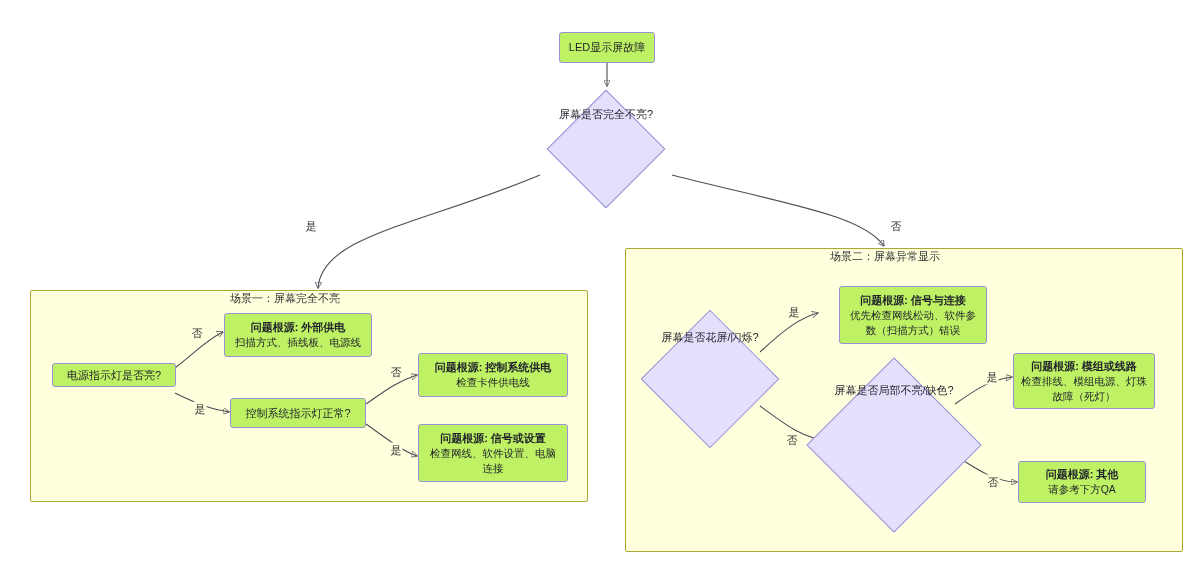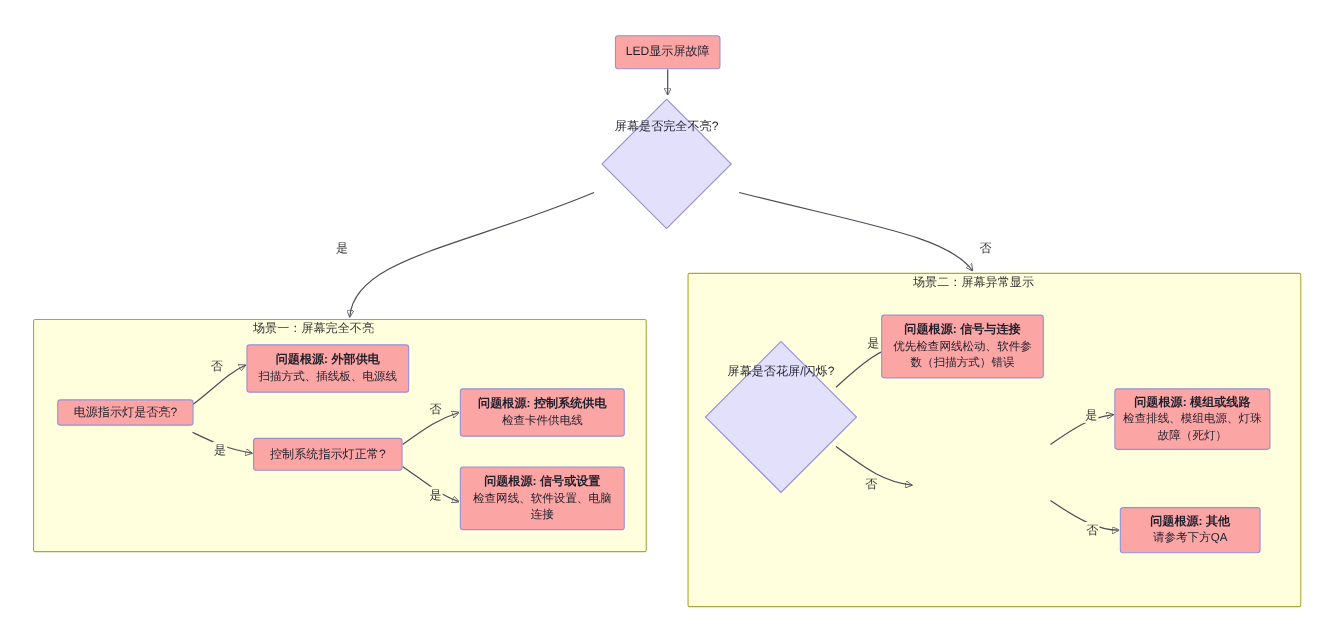--- a/index.html
+++ b/index.html
@@ -36,21 +36,21 @@
     background:#ffffff;
     padding:0 1px;
     white-space:nowrap;
     transform:translate(-50%,-50%);
   }
   .edge-label.on-yellow{background:#ffffde;}
 
   
   .node-rect{
     position:absolute;
-    background:#fca5a5;
+    background:#bef264;
     border:1px solid #9691d4;
     border-radius:3px;
     box-sizing:border-box;
     display:flex;
     flex-direction:column;
     align-items:center;
     justify-content:center;
     text-align:center;
     color:#1f1f2b;
     font-size:11px;
@@ -161,25 +161,29 @@
   <div class="node-rect" style="left:418px;top:424px;width:150px;height:58px;">
     <span class="title">问题根源: 信号或设置</span>
     <span class="sub" style="display:block;max-width:128px;">检查网线、软件设置、电脑连接</span>
   </div>
 
   <div class="node-diamond" style="left:661px;top:330px;width:98px;height:98px;">
     <div class="shape"></div>
     <span class="dlabel">屏幕是否花屏/闪烁?</span>
   </div>
 
-  <div class="node-rect" style="left:801px;top:286px;width:148px;height:58px;">
+  <div class="node-rect" style="left:839px;top:286px;width:148px;height:58px;">
     <span class="title">问题根源: 信号与连接</span>
     <span class="sub" style="display:block;max-width:136px;">优先检查网线松动、软件参数（扫描方式）错误</span>
   </div>
 
+  <div class="node-diamond" style="left:832px;top:383px;width:124px;height:124px;">
+    <div class="shape"></div>
+    <span class="dlabel">屏幕是否局部不亮/缺色?</span>
+  </div>
 
   <div class="node-rect" style="left:1018px;top:461px;width:128px;height:42px;">
     <span class="title">问题根源: 其他</span>
     <span class="sub">请参考下方QA</span>
   </div>
 
   <div class="node-rect" style="left:1013px;top:353px;width:142px;height:56px;">
     <span class="title">问题根源: 模组或线路</span>
     <span class="sub" style="display:block;max-width:126px;">检查排线、模组电源、灯珠故障（死灯）</span>
   </div>

